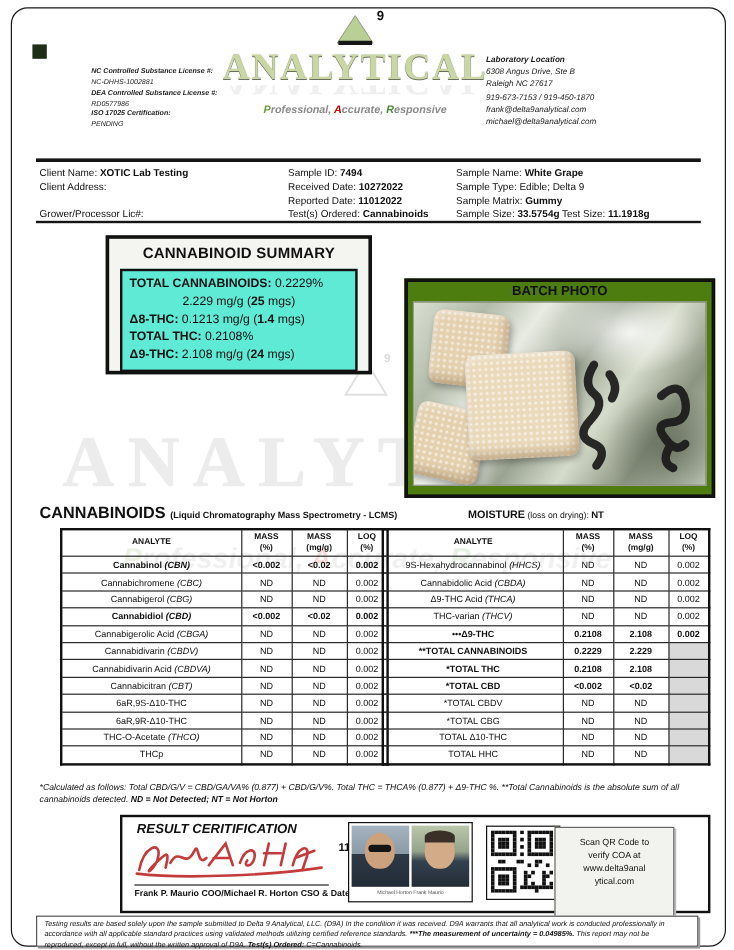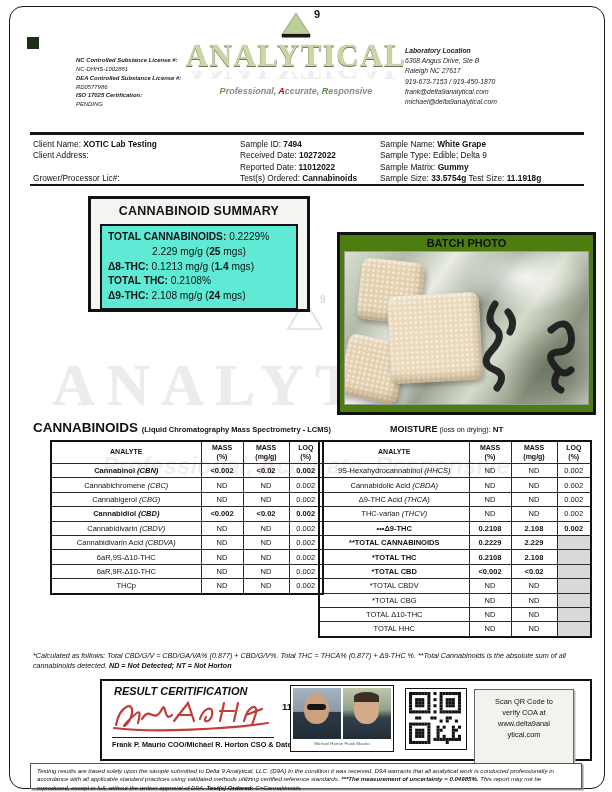--- a/index.html
+++ b/index.html
@@ -82,21 +82,21 @@
   .photos-row{display:flex;gap:2px;}
   .photo{width:48px;height:51px;position:relative;overflow:hidden;}
   .photo .head{position:absolute;left:11px;top:6px;width:25px;height:30px;border-radius:50% 50% 46% 46%;background:#cba17e;}
   .photo .hair{position:absolute;left:11px;top:4px;width:25px;height:10px;border-radius:50% 50% 0 0;background:#3a3028;}
   .photo .glasses{position:absolute;left:14px;top:16px;width:19px;height:6px;border-radius:3px;background:#141414;}
   .photo.m{background:linear-gradient(180deg,#a6b4c0 0%,#8b9aa7 46%,#2d3945 47%,#222c37 100%);}
   .photo.f{background:linear-gradient(180deg,#bcc7ab 0%,#95a38c 42%,#334150 58%,#232c34 100%);}
   .photo.f .head{background:#d4ab88;}
   .photo-caption{font-size:4.3px;color:#555;text-align:center;margin-top:2px;white-space:nowrap;overflow:hidden;}
   .qr-box{left:303px;top:7px;width:62px;height:62px;border:1.5px solid #111;background:#fff;padding:3px;box-sizing:border-box;}
-  .scan-box{left:372px;top:8px;width:100px;height:77px;border:1.5px solid #666;background:#f2f2ee;box-shadow:1.5px 1.5px 0 #bbb;font-size:7.4px;line-height:1.5;text-align:center;padding-top:6px;box-sizing:border-box;}
+  .scan-box{left:360px;top:8px;width:100px;height:77px;border:1.5px solid #666;background:#f2f2ee;box-shadow:1.5px 1.5px 0 #bbb;font-size:7.4px;line-height:1.5;text-align:center;padding-top:6px;box-sizing:border-box;}
   
   .disclaimer{left:30px;top:763px;width:552px;height:26px;border:1.3px solid #555;box-shadow:1.5px 1.5px 0 #999;padding:2.5px 6px;font-size:6.1px;font-style:italic;line-height:1.42;box-sizing:border-box;background:#fff;z-index:2;}
   .disclaimer b{font-weight:bold;}
 </style>
 </head>
 <body>
 
 <div class="page-border"></div>
 <div class="corner-mark"></div>
 
@@ -247,39 +247,57 @@
         <td>ND</td>
         <td>0.002</td>
       </tr>
       <tr class="rb">
         <td class="ca"><span>Cannabidiol</span><span class="abbr"> (CBD)</span></td>
         <td>&lt;0.002</td>
         <td>&lt;0.02</td>
         <td>0.002</td>
       </tr>
       <tr>
+        <td class="ca"><span>Cannabigerolic Acid</span><span class="abbr"> (CBGA)</span></td>
+        <td>ND</td>
+        <td>ND</td>
+        <td>0.002</td>
+      </tr>
+      <tr>
         <td class="ca"><span>Cannabidivarin</span><span class="abbr"> (CBDV)</span></td>
         <td>ND</td>
         <td>ND</td>
         <td>0.002</td>
       </tr>
       <tr>
         <td class="ca"><span>Cannabidivarin Acid</span><span class="abbr"> (CBDVA)</span></td>
         <td>ND</td>
         <td>ND</td>
         <td>0.002</td>
       </tr>
       <tr>
+        <td class="ca"><span>Cannabicitran</span><span class="abbr"> (CBT)</span></td>
+        <td>ND</td>
+        <td>ND</td>
+        <td>0.002</td>
+      </tr>
+      <tr>
         <td class="ca"><span>6aR,9S-Δ10-THC</span></td>
         <td>ND</td>
         <td>ND</td>
         <td>0.002</td>
       </tr>
       <tr>
         <td class="ca"><span>6aR,9R-Δ10-THC</span></td>
+        <td>ND</td>
+        <td>ND</td>
+        <td>0.002</td>
+      </tr>
+      <tr>
+        <td class="ca"><span>THC-O-Acetate</span><span class="abbr"> (THCO)</span></td>
         <td>ND</td>
         <td>ND</td>
         <td>0.002</td>
       </tr>
       <tr>
         <td class="ca"><span>THCp</span></td>
         <td>ND</td>
         <td>ND</td>
         <td>0.002</td>
       </tr>

